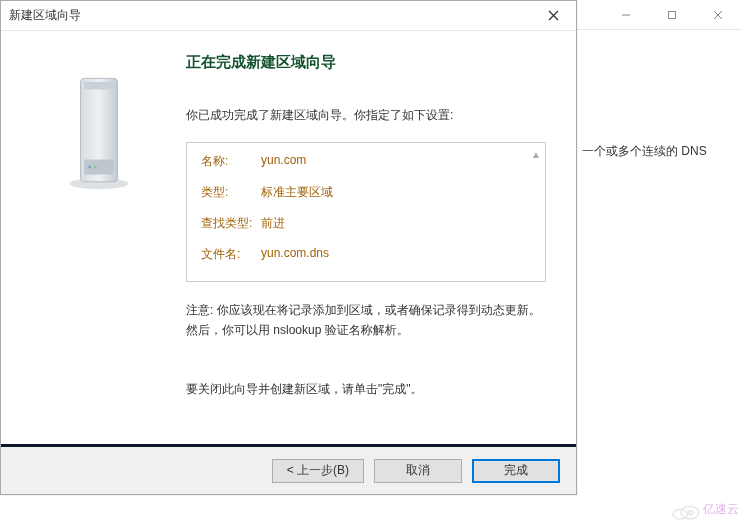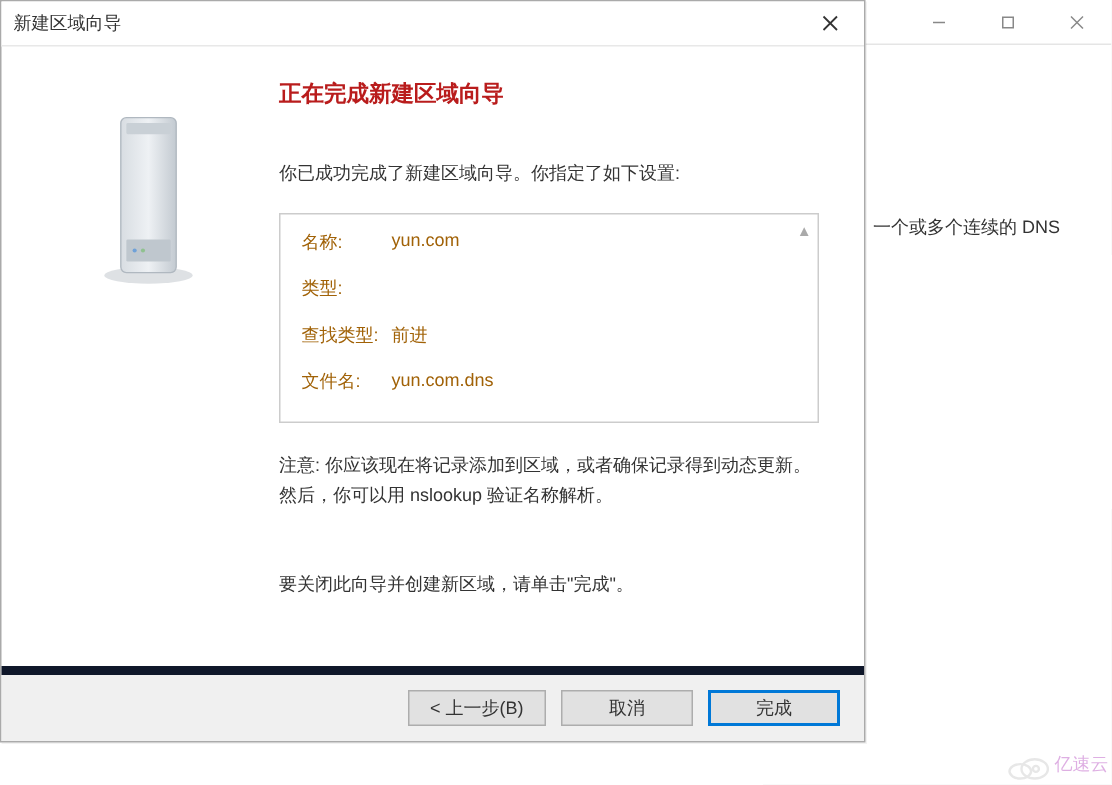--- a/index.html
+++ b/index.html
@@ -95,21 +95,21 @@
     }
     .server-svg { width: 80px; height: 120px; }
     .wizard-right {
       flex: 1;
       padding-left: 10px;
       padding-right: 10px;
     }
     .wizard-heading {
       font-size: 15px;
       font-weight: bold;
-      color: #b91c1c;
+      color: #14532d;
       margin-bottom: 35px;
       margin-top: 2px;
     }
     .wizard-intro {
       font-size: 12px;
       color: #333;
       margin-bottom: 18px;
     }
     .summary-box {
       border: 1px solid #ccc;
@@ -145,21 +145,21 @@
       font-size: 12px;
       color: #333;
     }
     .button-row {
       height: 50px;
       display: flex;
       justify-content: flex-end;
       align-items: center;
       padding-right: 16px;
       gap: 10px;
-      border-top: 6px solid #0f172a;
+      border-top: 3px solid #0f172a;
       background: #f0f0f0;
     }
     .btn {
       min-width: 88px;
       height: 24px;
       background: #e1e1e1;
       border: 1px solid #adadad;
       font-size: 12px;
       color: #333;
       padding: 0 14px;
@@ -246,20 +246,21 @@
       <div class="wizard-intro">你已成功完成了新建区域向导。你指定了如下设置:</div>
 
       <div class="summary-box">
         <span class="scroll-indicator">▲</span>
         <div class="summary-row">
           <div class="summary-label">名称:</div>
           <div class="summary-value">yun.com</div>
         </div>
         <div class="summary-row">
           <div class="summary-label">类型:</div>
+          <div class="summary-value">标准主要区域</div>
         </div>
         <div class="summary-row">
           <div class="summary-label">查找类型:</div>
           <div class="summary-value">前进</div>
         </div>
         <div class="summary-row">
           <div class="summary-label">文件名:</div>
           <div class="summary-value">yun.com.dns</div>
         </div>
       </div>

